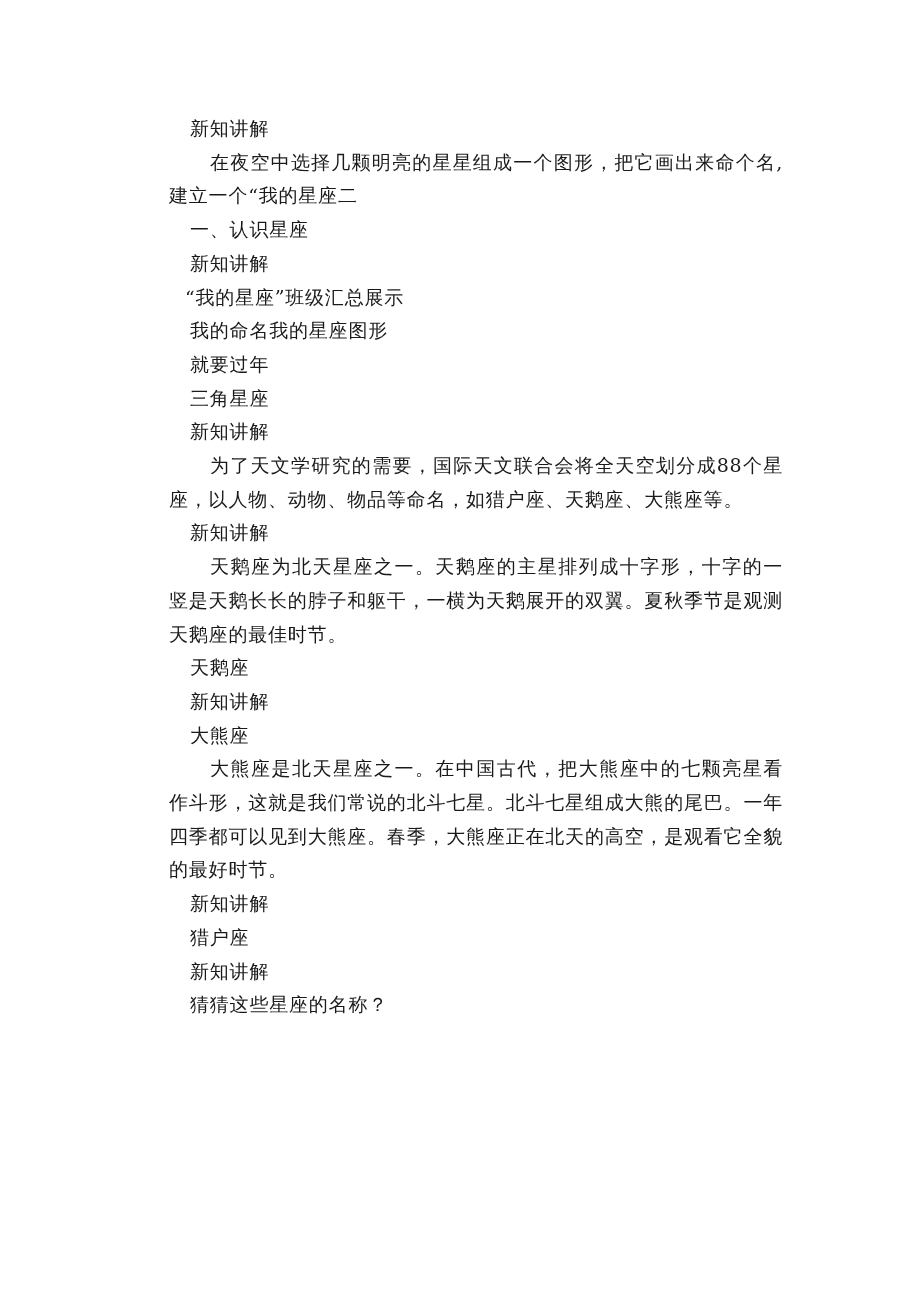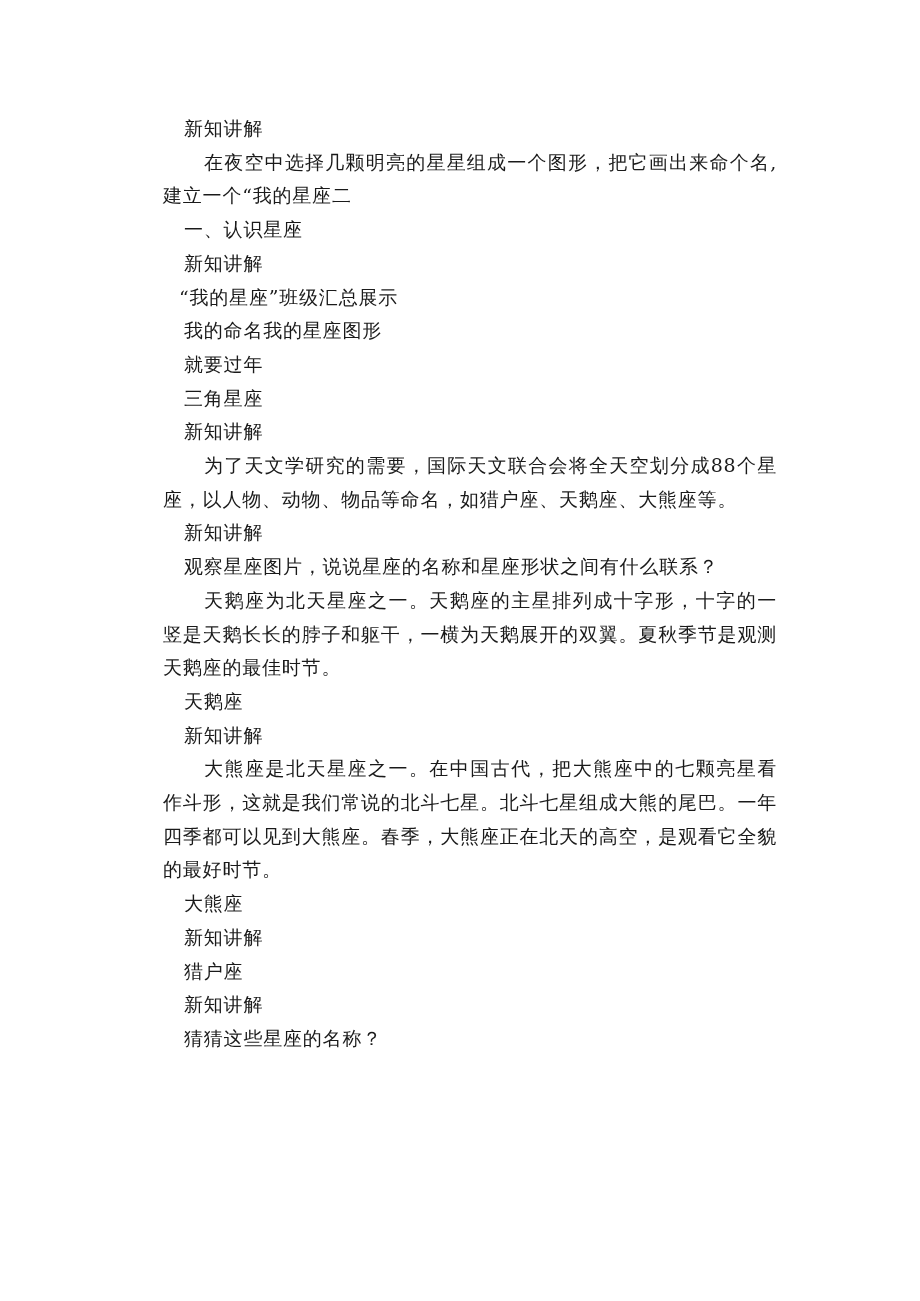--- a/index.html
+++ b/index.html
@@ -1,19 +1,19 @@
 <!DOCTYPE html>
 <html><head>
 <meta charset="utf-8">
 <style>
   html, body { margin: 0; padding: 0; background: #ffffff; }
   body { width: 920px; height: 1301px; position: relative; overflow: hidden; }
   .page {
     position: absolute;
-    left: 143px;
+    left: 149px;
     top: 112px;
     width: 634px;
     font-family: "DejaVu Serif", "Liberation Serif", serif;
     font-size: 19px;
     line-height: 33.7px;
     color: #1a1a1a;
     letter-spacing: 0.8px;
   }
   .p { margin: 0; padding: 0; text-align: justify; text-align-last: left; }
   .ind { text-indent: 41px; margin-left: 20px; }
@@ -27,23 +27,22 @@
   <p class="p ind">在夜空中选择几颗明亮的星星组成一个图形，把它画出来命个名,建立一个“我的星座二</p>
   <p class="p heading">一、认识星座</p>
   <p class="p heading">新知讲解</p>
   <p class="p heading" style="text-indent:36px">“我的星座”班级汇总展示</p>
   <p class="p heading">我的命名我的星座图形</p>
   <p class="p heading">就要过年</p>
   <p class="p heading">三角星座</p>
   <p class="p heading">新知讲解</p>
   <p class="p ind">为了天文学研究的需要，国际天文联合会将全天空划分成88个星座，以人物、动物、物品等命名，如猎户座、天鹅座、大熊座等。</p>
   <p class="p heading">新知讲解</p>
-  <p class="p heading">观察星座图片，说说星座的名称和星座形状之间有什么联系？</p>
   <p class="p ind">天鹅座为北天星座之一。天鹅座的主星排列成十字形，十字的一竖是天鹅长长的脖子和躯干，一横为天鹅展开的双翼。夏秋季节是观测天鹅座的最佳时节。</p>
   <p class="p heading">天鹅座</p>
   <p class="p heading">新知讲解</p>
+  <p class="p heading">大熊座</p>
   <p class="p ind">大熊座是北天星座之一。在中国古代，把大熊座中的七颗亮星看作斗形，这就是我们常说的北斗七星。北斗七星组成大熊的尾巴。一年四季都可以见到大熊座。春季，大熊座正在北天的高空，是观看它全貌的最好时节。</p>
-  <p class="p heading">大熊座</p>
   <p class="p heading">新知讲解</p>
   <p class="p heading">猎户座</p>
   <p class="p heading">新知讲解</p>
   <p class="p heading">猜猜这些星座的名称？</p>
 </div>
 
 </body></html>

